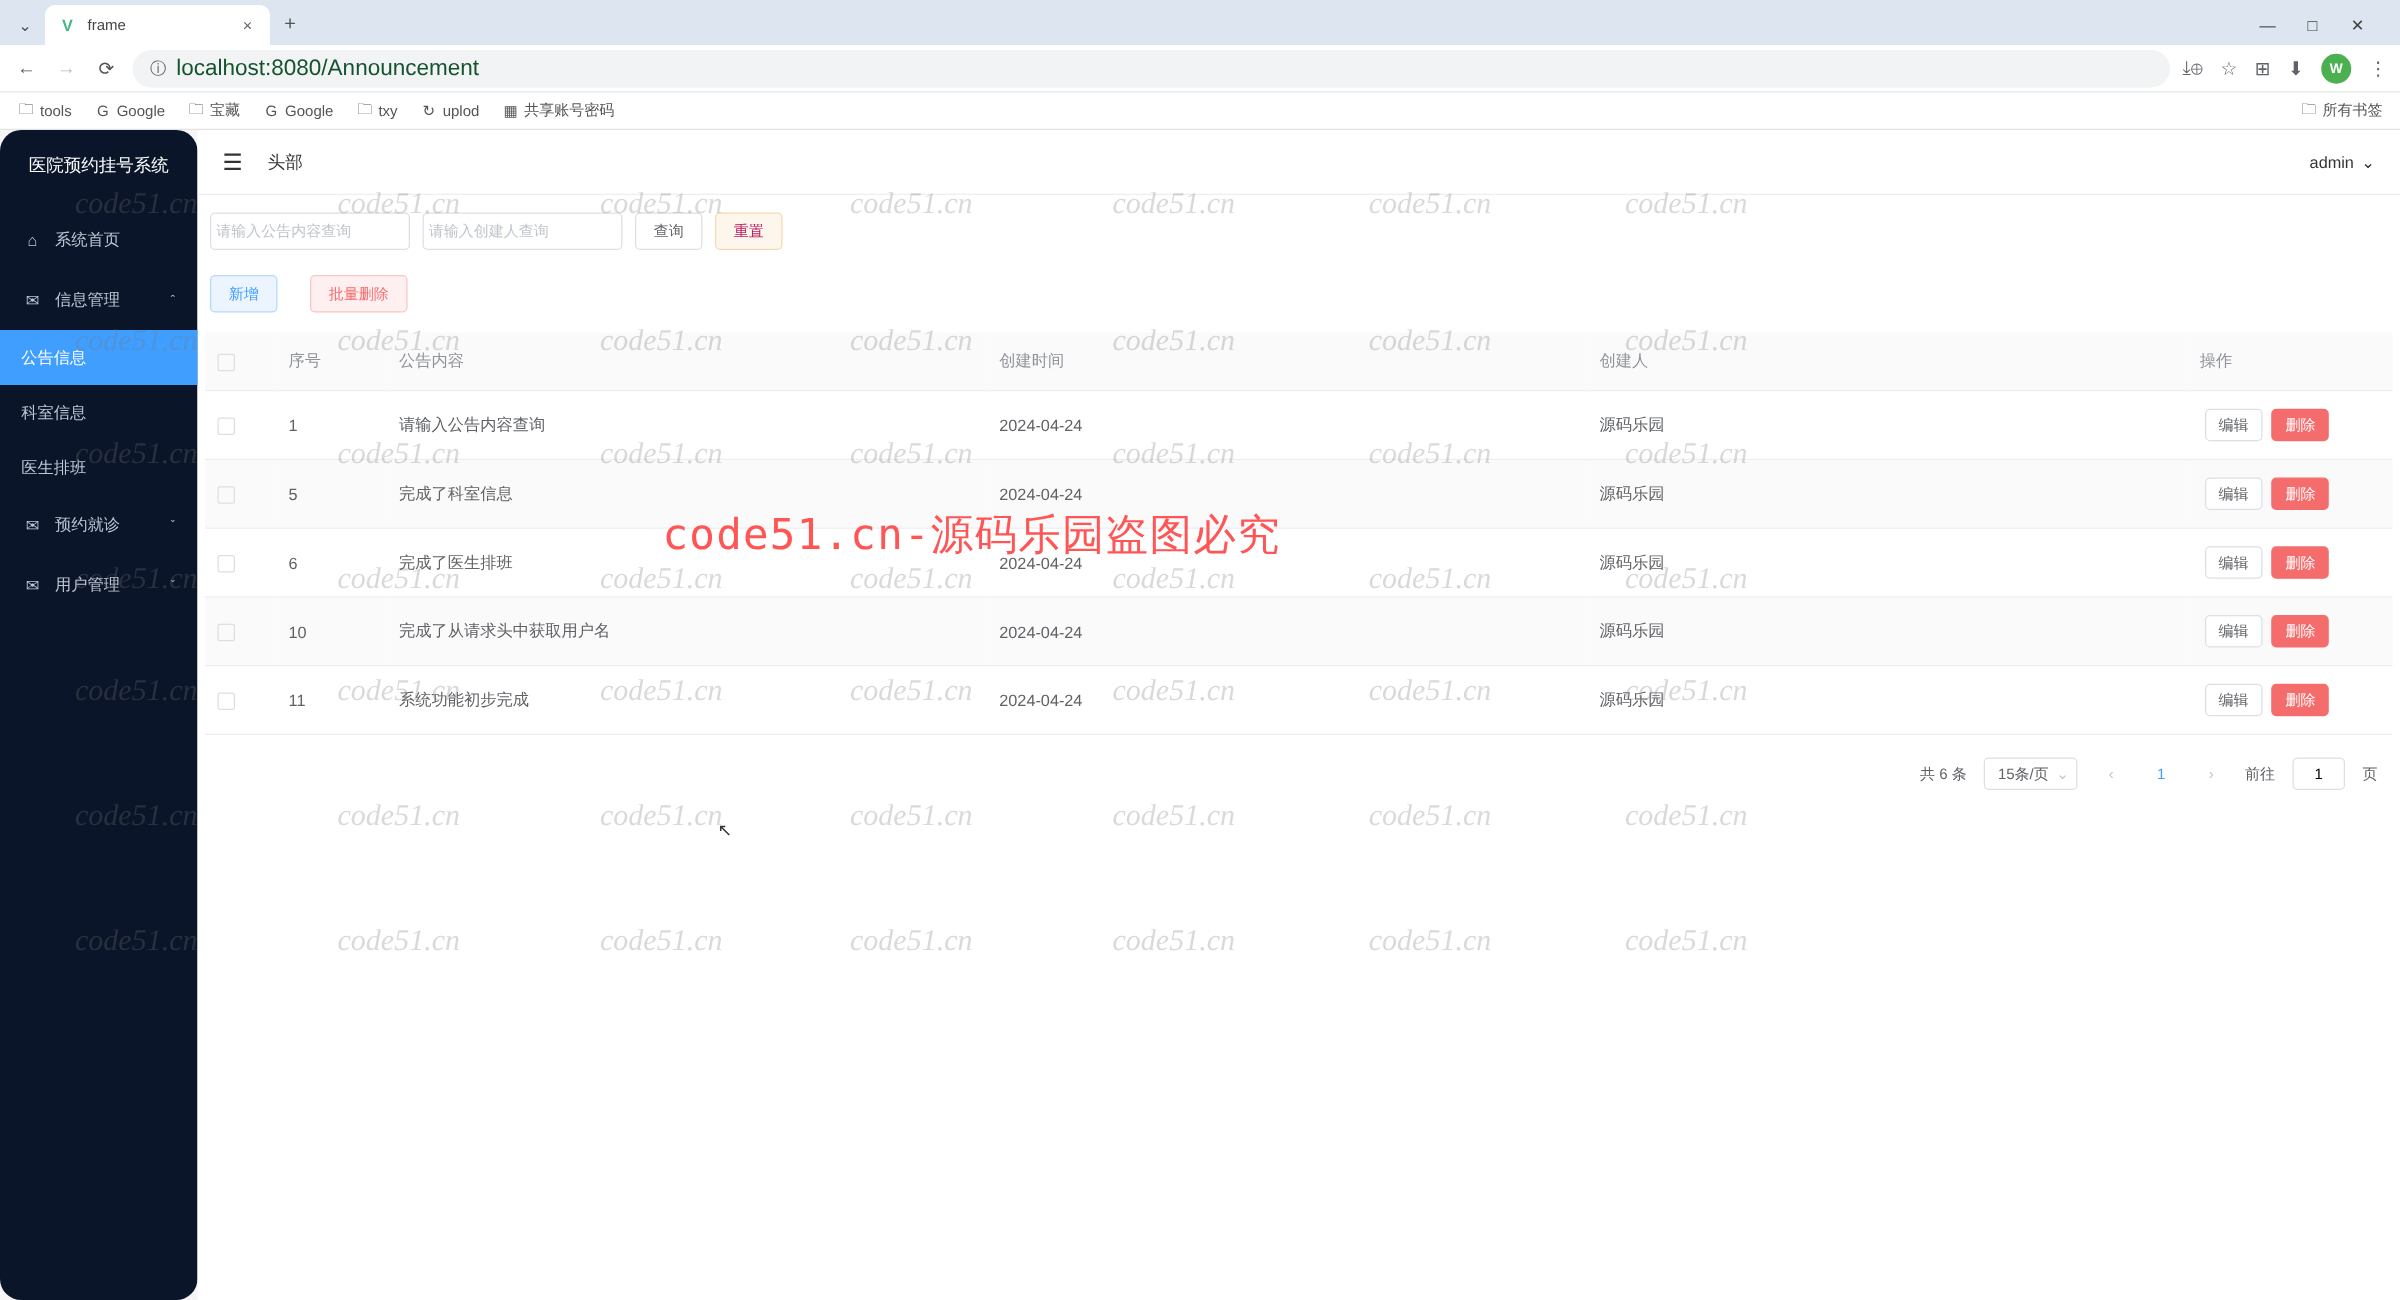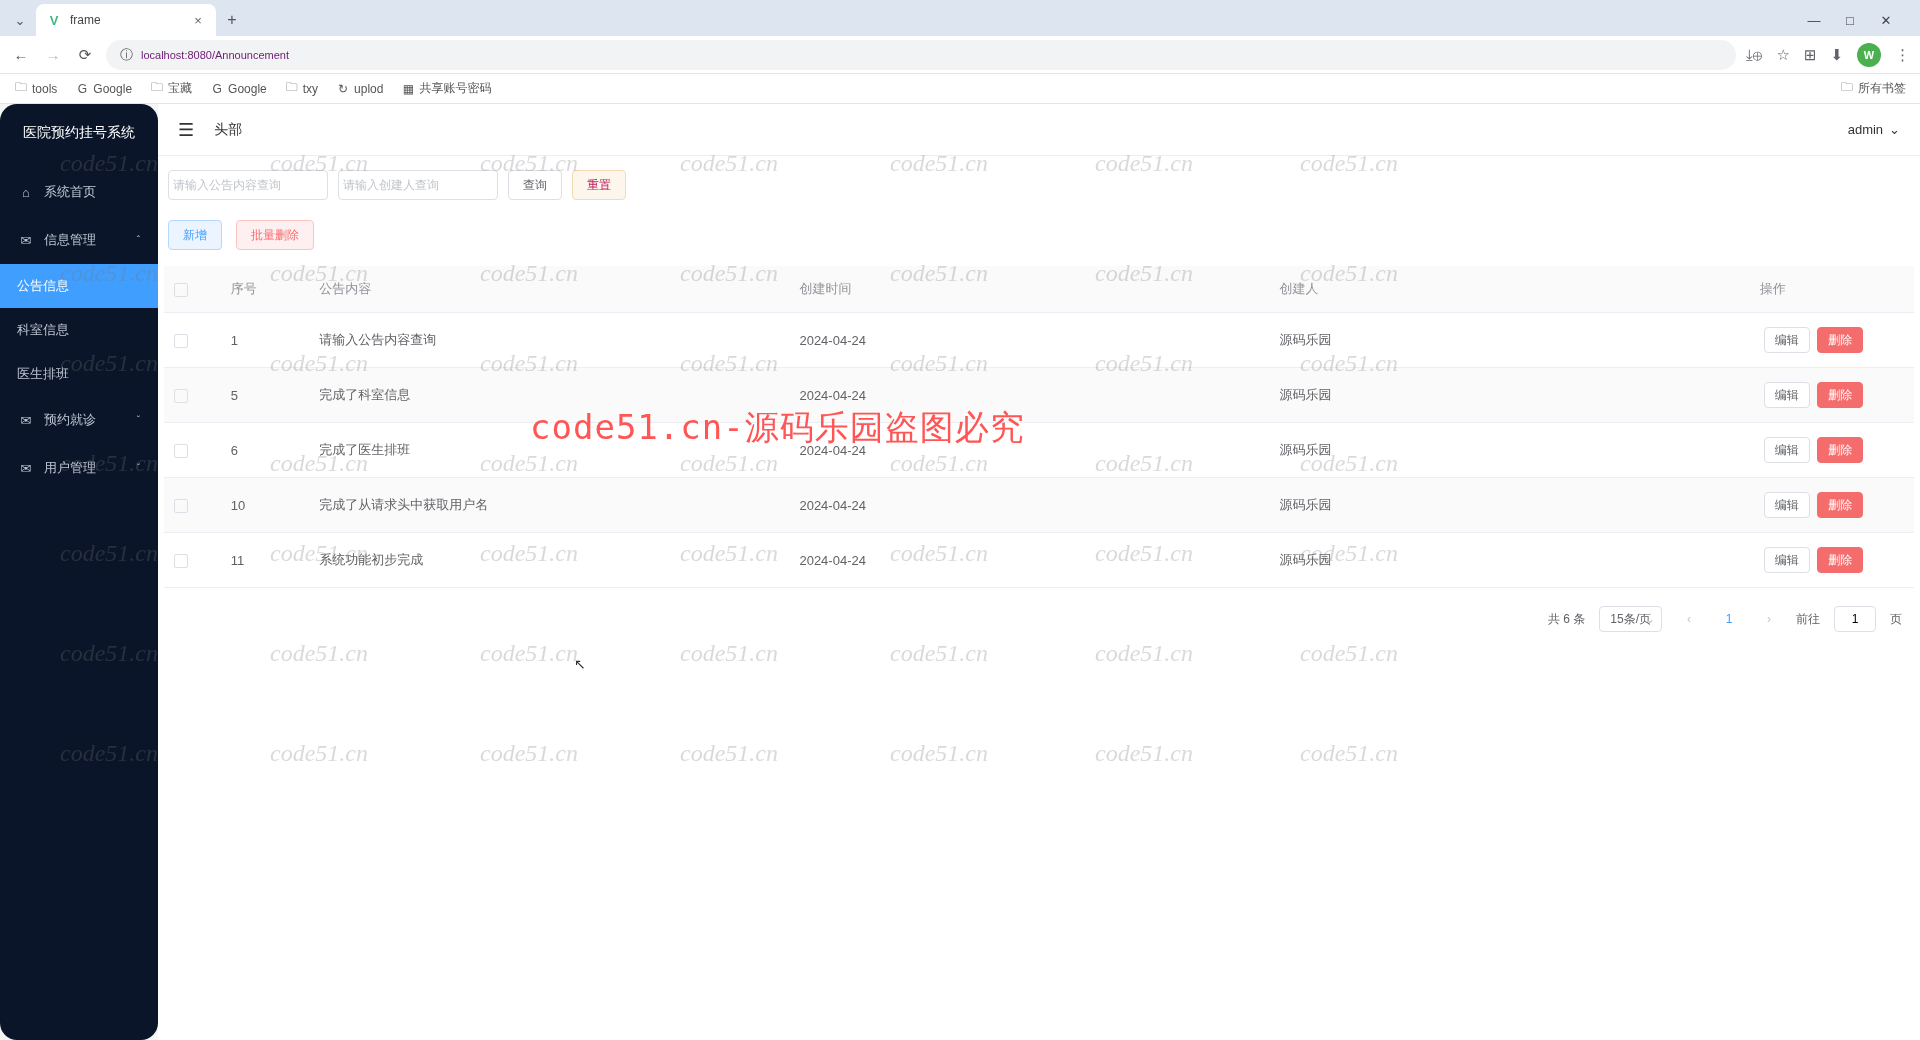--- a/index.html
+++ b/index.html
@@ -15,21 +15,21 @@
     .tab-close { width: 16px; color: #666; text-align: center; cursor: pointer; }
     .new-tab { width: 24px; text-align: center; color: #555; cursor: pointer; font-size: 16px; }
     .window-controls { margin-left: auto; display: flex; gap: 16px; padding-right: 16px; color: #444; }
     .win-ctrl { width: 20px; text-align: center; cursor: pointer; }
 
     .addr-bar { display: flex; align-items: center; height: 38px; background: #fff; padding: 0 10px; gap: 10px; border-bottom: 1px solid #e4e4e4; }
     .nav-btn { width: 22px; text-align: center; color: #555; cursor: pointer; font-size: 15px; }
     .nav-btn.disabled { color: #bbb; cursor: default; }
     .url-bar { flex: 1; display: flex; align-items: center; background: #f1f3f4; border-radius: 20px; padding: 4px 14px; height: 30px; gap: 8px; }
     .url-info { color: #5f6368; font-size: 13px; }
-    .url-text { color: #701a75; font-size: 11px; }
+    .url-text { color: #14532d; font-size: 18px; }
     .addr-icons { display: flex; gap: 14px; color: #5f6368; align-items: center; }
     .addr-icon { cursor: pointer; font-size: 15px; }
     .avatar-badge { width: 24px; height: 24px; border-radius: 50%; background: #4caf50; color: #fff; display: flex; align-items: center; justify-content: center; font-size: 11px; font-weight: bold; }
 
     .bookmarks-bar { display: flex; align-items: center; height: 30px; background: #fff; padding: 0 14px; gap: 18px; font-size: 12px; color: #555; border-bottom: 1px solid #e4e4e4; }
     .bookmark { display: flex; align-items: center; gap: 4px; cursor: pointer; }
     .bk-icon { width: 14px; text-align: center; }
     .bookmarks-right { margin-left: auto; }
 
     
@@ -53,37 +53,37 @@
     .filter-bar { display: flex; gap: 10px; align-items: center; padding: 10px 4px; }
     .el-input { height: 30px; width: 160px; border: 1px solid #dcdfe6; border-radius: 4px; padding: 0 4px; font-size: 12px; color: #606266; outline: none; }
     .el-input::placeholder { color: #c0c4cc; }
     .el-btn { height: 30px; padding: 0 14px; border: 1px solid #dcdfe6; background: #fff; border-radius: 4px; font-size: 12px; cursor: pointer; color: #606266; }
     .el-btn.warning { color: #be185d; border-color: #f5dab1; background: #fdf6ec; }
     .el-btn.primary { color: #409eff; border-color: #b3d8ff; background: #ecf5ff; }
     .el-btn.danger { color: #f56c6c; border-color: #fbc4c4; background: #fef0f0; }
     .el-btn.danger-solid { color: #fff; background: #f56c6c; border: 1px solid #f56c6c; }
     .el-btn.small { height: 26px; padding: 0 10px; font-size: 12px; }
 
-    .action-bar { display: flex; gap: 14px; padding: 10px 4px 16px; align-items: center; }
+    .action-bar { display: flex; gap: 26px; padding: 10px 4px 16px; align-items: center; }
 
     .table { width: 100%; border-collapse: collapse; }
     .table th, .table td { padding: 14px 10px; text-align: left; font-size: 13px; color: #606266; border-bottom: 1px solid #ebeef5; }
     .table th { color: #909399; font-weight: 500; background: #fafafa; }
     .table tr:nth-child(even) td { background: #fafafa; }
     .col-check { width: 45px; text-align: center; }
     .col-seq { width: 70px; }
     .col-content { width: 380px; }
     .col-time { width: 380px; }
     .col-creator { width: 380px; }
     .col-actions { text-align: right; padding-right: 15px !important; width: 130px; }
     .col-actions .el-btn { margin-left: 4px; }
     .chk { width: 14px; height: 14px; border: 1px solid #dcdfe6; border-radius: 2px; display: inline-block; cursor: pointer; vertical-align: middle; }
 
     .pagination { display: flex; align-items: center; justify-content: flex-end; padding: 18px 12px; gap: 14px; font-size: 12px; color: #606266; }
-    .page-select { height: 26px; border: 1px solid #dcdfe6; border-radius: 4px; padding: 0 10px 0 10px; position: relative; display: flex; align-items: center; cursor: pointer; }
+    .page-select { height: 26px; border: 1px solid #dcdfe6; border-radius: 4px; padding: 0 22px 0 10px; position: relative; display: flex; align-items: center; cursor: pointer; }
     .page-select::after { content: "⌄"; position: absolute; right: 6px; color: #c0c4cc; }
     .page-nav { width: 26px; height: 26px; display: flex; align-items: center; justify-content: center; cursor: pointer; color: #c0c4cc; }
     .page-num { width: 26px; height: 26px; display: flex; align-items: center; justify-content: center; color: #409eff; cursor: pointer; }
     .page-input { width: 42px; height: 26px; border: 1px solid #dcdfe6; border-radius: 4px; text-align: center; font-size: 12px; }
 
     .watermark-layer { position: fixed; inset: 0; pointer-events: none; z-index: 10; }
     .wm { position: absolute; color: rgba(120, 120, 120, 0.28); font-size: 24px; font-family: Liberation Serif, serif; font-style: italic; }
     .main-wm { position: absolute; color: #f55; font-size: 34px; font-family: monospace, "Microsoft YaHei"; top: 405px; left: 530px; z-index: 11; pointer-events: none; letter-spacing: 1px; }
     .cursor { position: fixed; top: 656px; left: 574px; font-size: 14px; z-index: 20; pointer-events: none; }
   </style>

